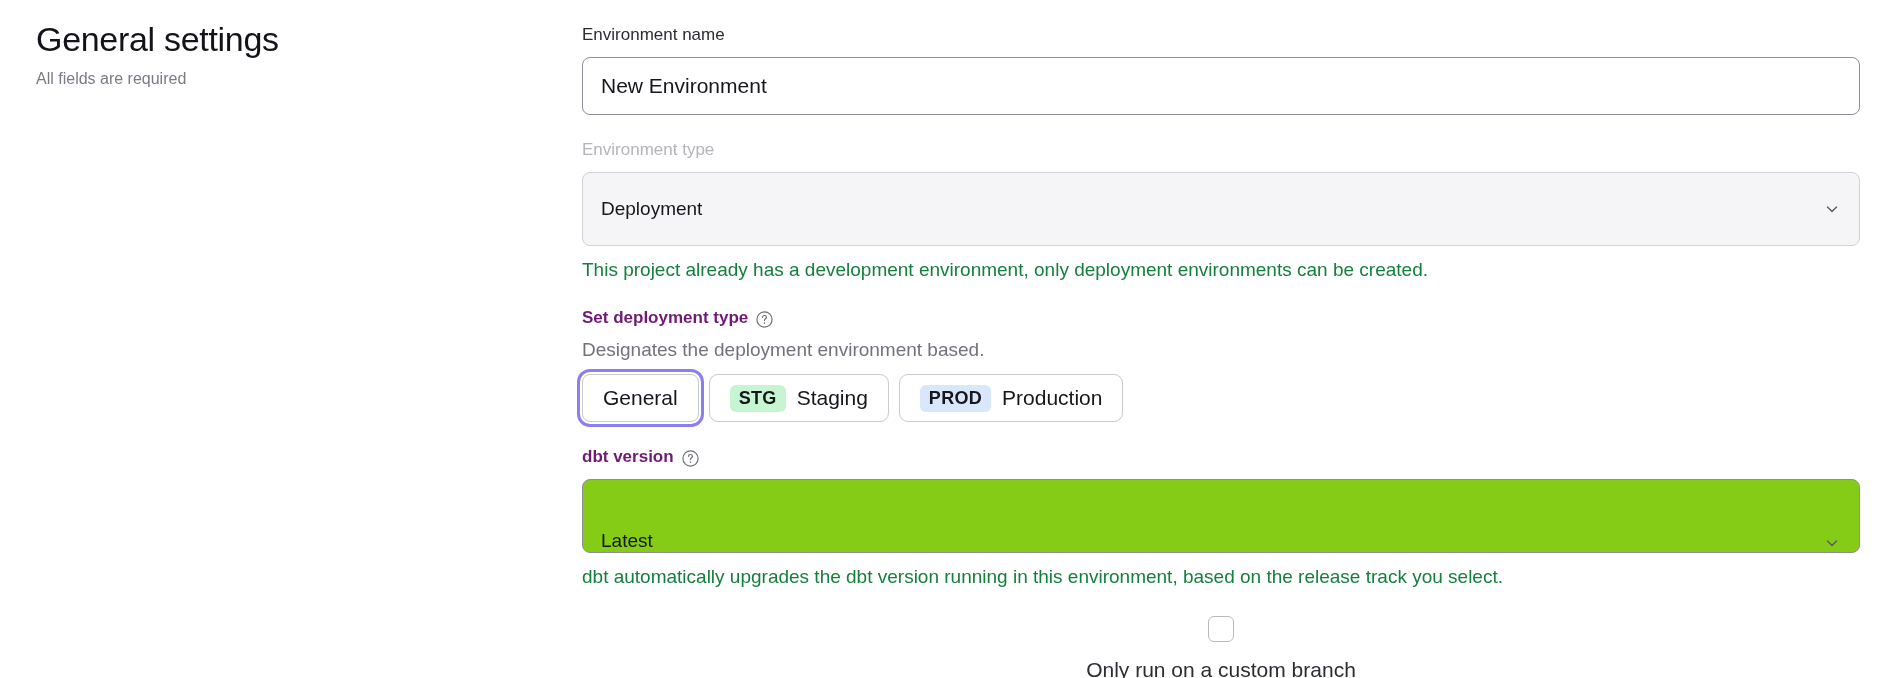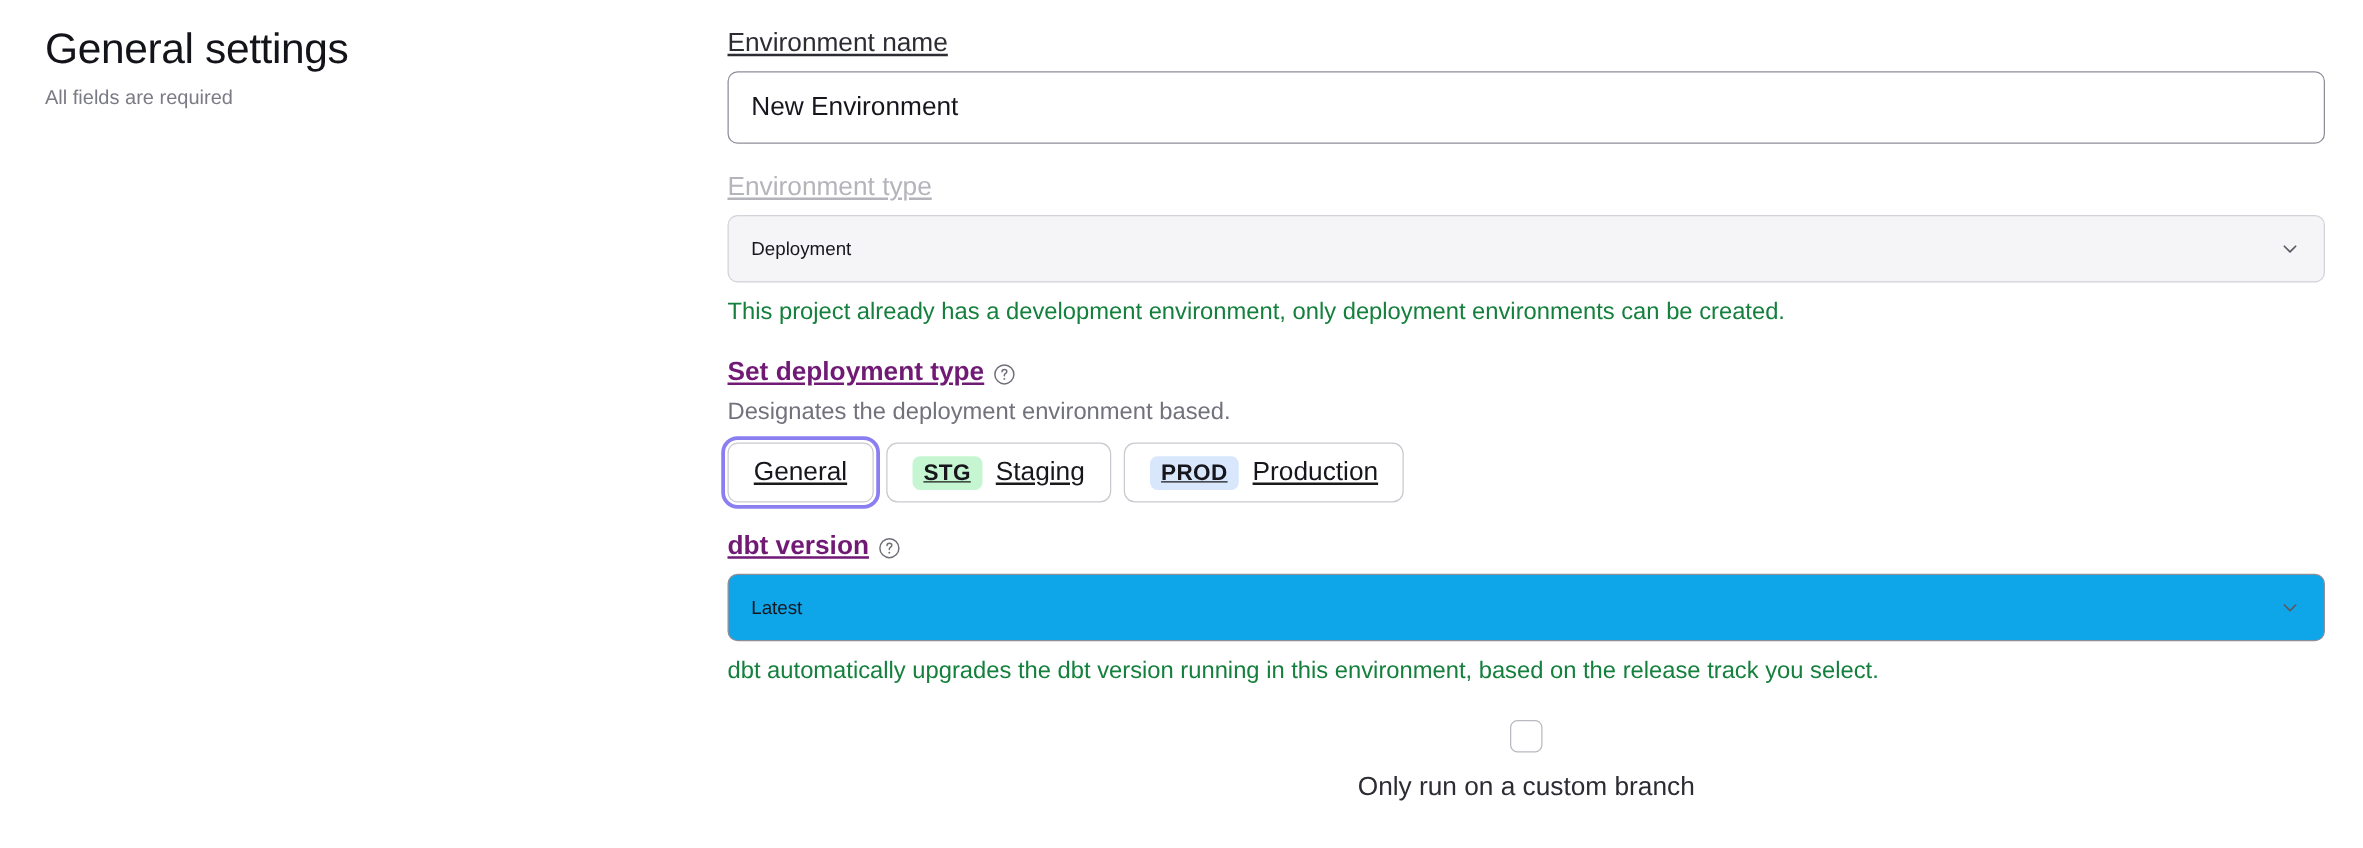--- a/index.html
+++ b/index.html
@@ -47,28 +47,27 @@
   }
 
   
   .right-col {
     flex: 1 1 auto;
     padding: 22px 30px 0 6px;
     max-width: 1334px;
   }
 
   .field-label {
-    font-size: 21px;
+    font-size: 17px;
     line-height: 26px;
     color: #2c2c33;
     font-weight: 400;
     display: flex;
     align-items: center;
     gap: 7px;
-    text-decoration: underline;
   }
   .field-label.muted { color: #b4b4bb; }
   .field-label.strong { color: #701a75; font-weight: 700; }
 
   .help-icon {
     display: inline-flex;
     align-items: center;
     justify-content: center;
     width: 19px; height: 19px;
     flex: 0 0 19px;
@@ -85,35 +84,36 @@
     background: #ffffff;
     display: flex;
     align-items: center;
     padding: 0 18px;
     font-size: 21px;
     color: #16161c;
     width: 100%;
   }
   .select-box {
     margin-top: 9px;
-    height: 54px;
+    height: 74px;
     border: 1px solid #d2d2d8;
     border-radius: 8px;
     background: #f5f5f7;
     display: flex;
     align-items: center;
     justify-content: space-between;
     padding: 0 18px;
-    font-size: 15px;
+    font-size: 19px;
     color: #16161c;
     width: 100%;
   }
   .select-box.enabled {
-    background: #0ea5e9;
+    background: #84cc16;
     border-color: #8e8e99;
+    align-items: flex-end;
   }
   .chev {
     width: 18px; height: 18px;
     flex: 0 0 18px;
     display: flex; align-items: center; justify-content: center;
     color: #5a5a63;
   }
   .chev svg { display: block; }
 
   .helper-text {
@@ -130,21 +130,20 @@
     color: #72727c;
     margin-top: 6px;
   }
 
   
   .type-row {
     display: flex;
     align-items: flex-end;
     gap: 10px;
     margin-top: 11px;
-    text-decoration: underline;
   }
   .type-btn {
     height: 48px;
     border: 1px solid #c9c9d0;
     border-radius: 9px;
     background: #ffffff;
     display: flex;
     align-items: center;
     gap: 11px;
     padding: 0 20px;

